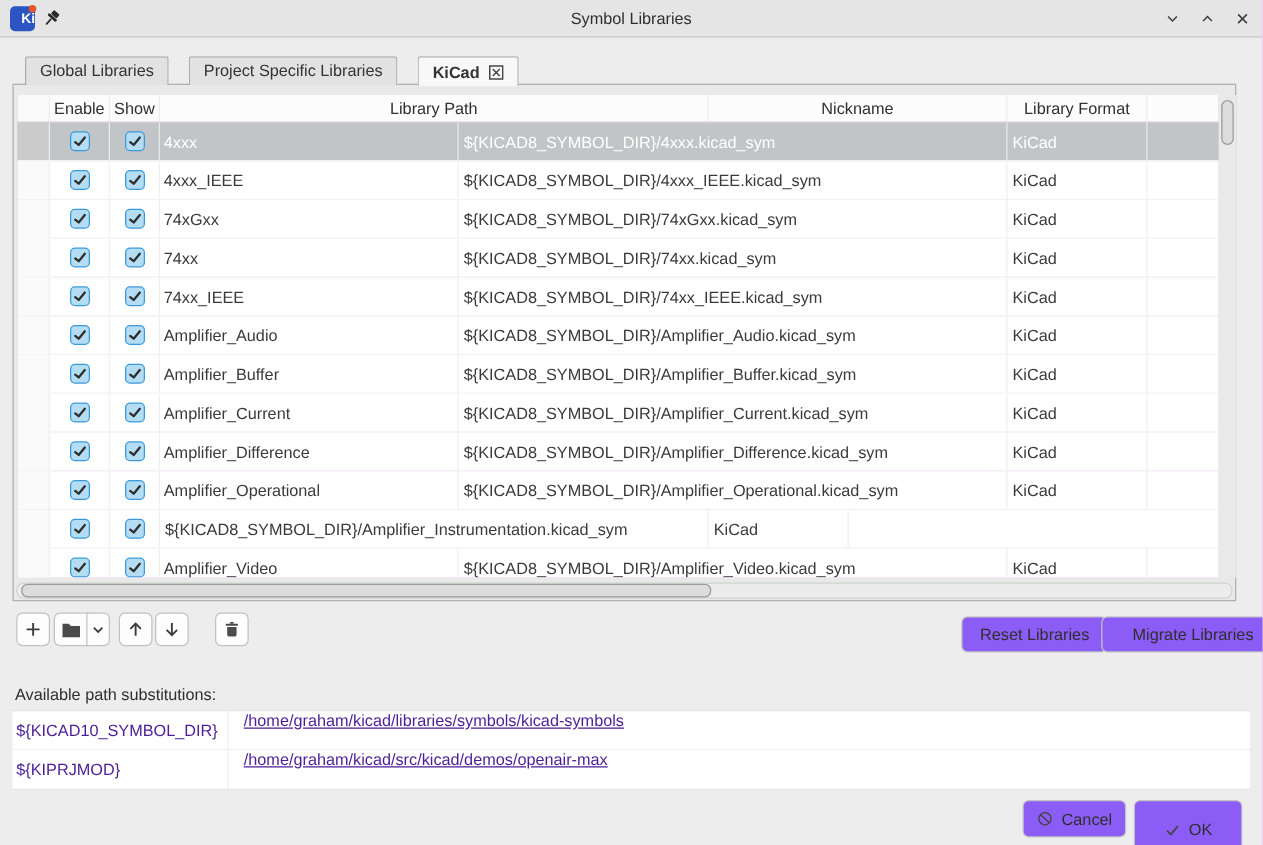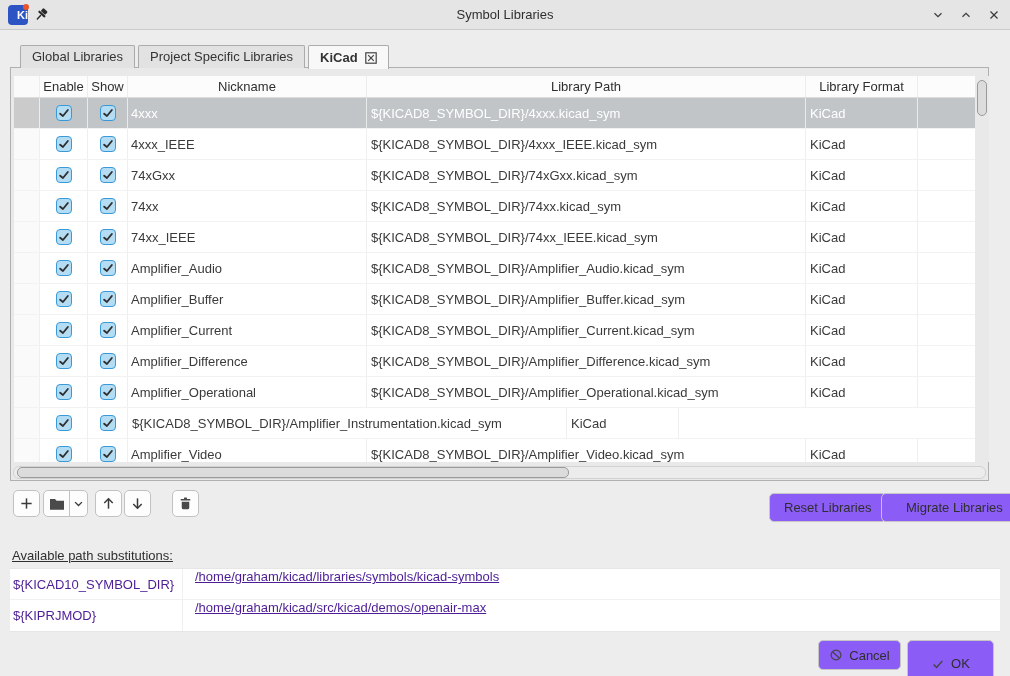--- a/index.html
+++ b/index.html
@@ -18,21 +18,21 @@
   .titlebar { left:0; top:0; width:1010px; height:30px; background:#e5e5e5; border-bottom:1px solid #cacaca; }
   .logo { left:8px; top:5px; width:20px; height:20px; background:#2c55c3; border-radius:4px;
           color:#fff; font-weight:bold; font-size:11px; display:flex; align-items:center; justify-content:flex-end; }
   .logo-dot { right:-1px; top:-1px; width:6px; height:6px; border-radius:50%; background:#e8552a; }
   .pin { left:33px; top:7px; width:16px; height:16px; }
   .win-title { left:0; top:0; width:1010px; height:30px; line-height:29px; text-align:center; color:#2f2f2f; font-size:13px; }
   .win-controls { right:8px; top:7px; display:flex; gap:12px; }
   .win-btn { width:16px; height:16px; display:flex; align-items:center; justify-content:center; cursor:default; }
 
   
-  .tabbar { left:20px; top:44px; height:24px; display:flex; gap:3px; align-items:flex-end; z-index:3; }
+  .tabbar { left:20px; top:44px; height:24px; display:flex; gap:16px; align-items:flex-end; z-index:3; }
   .tab { height:23px; line-height:22px; padding:0 11px; background:#e2e2e2; border:1px solid #ababab;
          border-bottom:none; border-radius:2px 2px 0 0; color:#333; white-space:nowrap; }
   .tab.active { height:24px; background:#f8f8f8; font-weight:bold; margin-bottom:-1px; z-index:4;
                 display:flex; align-items:center; gap:7px; }
 
   
   .panel { left:10px; top:67px; width:979px; height:414px; background:#e9e9e9; border:1px solid #b0b0b0; }
 
   
   .grid { left:14px; top:76px; width:961px; height:386px; background:#f0abfc; overflow:hidden; }
@@ -61,21 +61,21 @@
   .hthumb { position:absolute; left:3px; top:0px; width:552px; height:11px; background:#dcdcdc;
             border:1px solid #9a9a9a; border-radius:5px; }
 
   
   .tbtn { top:490px; height:27px; background:#fdfdfd; border:1px solid #c2c2c2; border-radius:5px;
           display:flex; align-items:center; justify-content:center; }
   .txt-btn { background:#8b5cf6; border:1px solid #c5c5c5; border-radius:5px; color:#2f2f2f;
              display:flex; align-items:center; justify-content:center; gap:6px; font-size:13px; white-space:nowrap; }
 
   
-  .subs-label { left:12px; top:548px; color:#2f2f2f;text-decoration:underline; }
+  .subs-label { left:12px; top:548px; color:#2f2f2f; }
   .subs-box { left:10px; top:568px; width:990px; background:#fff; border-top:1px solid #e6e6e6; border-bottom:1px solid #e6e6e6; }
   .sub-row { display:flex; height:31px; align-items:flex-start; border-bottom:1px solid #f0f0f0; color:#4c1d95; }
   .sub-row:last-child { border-bottom:none; }
   .sub-name { width:173px; padding-left:3px; border-right:1px solid #f0f0f0; height:100%; display:flex; align-items:center; }
   .sub-val { padding-left:12px;text-decoration:underline; }
 
   svg { display:block; }
 </style>
 </head>
 <body>
@@ -130,22 +130,22 @@
   </div>
 </div>
 
 <div class="abs panel"></div>
 
 <div class="abs grid">
   <div class="grid-header">
     <div class="cell c-rowhdr"></div>
     <div class="cell c-enable">Enable</div>
     <div class="cell c-show">Show</div>
+    <div class="cell c-path" style="justify-content:center;padding-left:0;">Library Path</div>
     <div class="cell c-nick" style="justify-content:center;padding-left:0;">Nickname</div>
-    <div class="cell c-path" style="justify-content:center;padding-left:0;">Library Path</div>
     <div class="cell c-fmt" style="justify-content:center;padding-left:0;">Library Format</div>
     <div class="cell c-extra"></div>
   </div>
   <div id="grid-rows">
       <div class="grid-row selected">
         <div class="cell c-rowhdr"></div>
         <div class="cell c-enable">
           <div class="checkbox checked">
             <svg width="16" height="16" viewBox="0 0 16 16">
               <polyline points="3.6,8.8 6.8,11.4 12.4,4.6" fill="none" stroke="#2e2e2e" stroke-width="2.1" stroke-linecap="round" stroke-linejoin="round"></polyline>

